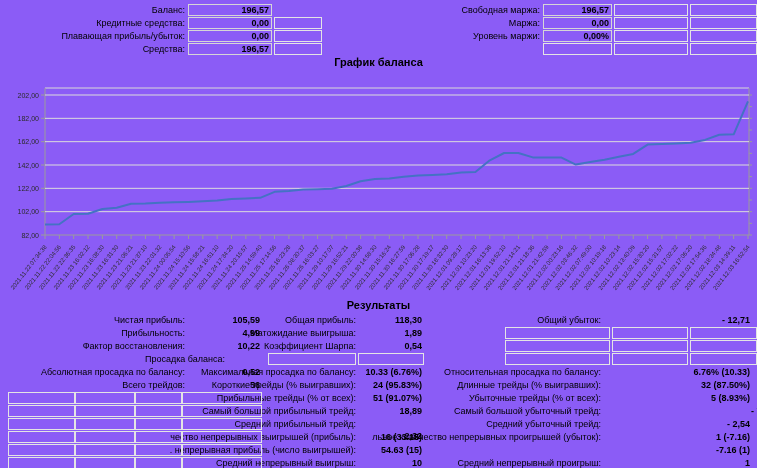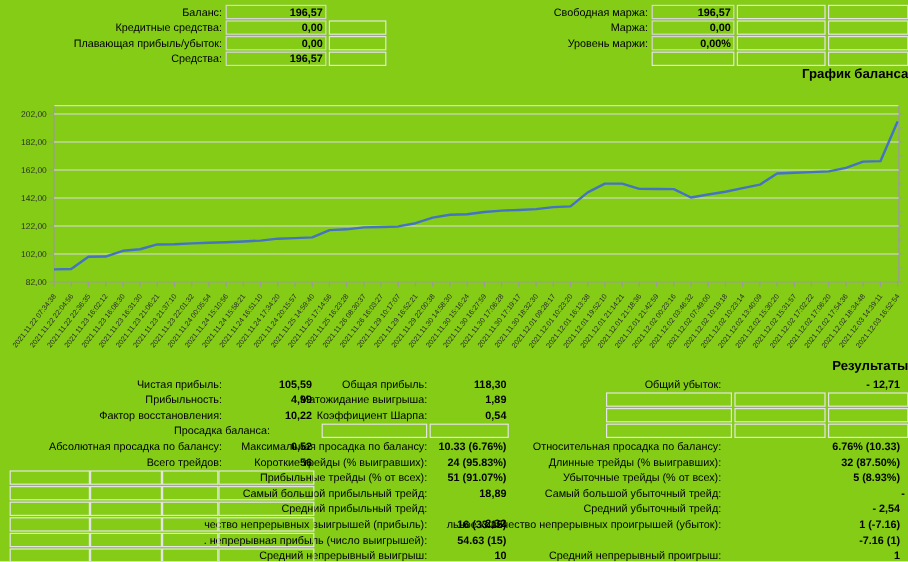--- a/index.html
+++ b/index.html
@@ -1,24 +1,24 @@
 <!DOCTYPE html>
 <html><head>
 <meta charset="utf-8">
 <style>
   html,body{margin:0;padding:0;background:#fff;}
-  .page{position:relative;width:757px;height:468px;background:#84cc16;overflow:hidden;
+  .page{position:relative;width:757px;height:468px;background:#8b5cf6;overflow:hidden;
         font-family:"Liberation Sans",sans-serif;font-size:9px;color:#000;}
   .abs{position:absolute;}
   .lbl{display:flex;justify-content:flex-end;align-items:center;height:12px;white-space:nowrap;overflow:visible;}
   .val{display:flex;justify-content:flex-end;align-items:center;height:12px;white-space:nowrap;
        font-weight:bold;padding-right:2px;box-sizing:border-box;}
   .cellb{border:1px solid #d6d6d6;}
   .ecell{border:1px solid #e4e4e4;height:12px;box-sizing:border-box;}
-  .sect-title{position:absolute;left:0;right:0;text-align:right;font-weight:bold;font-size:11px;}
+  .sect-title{position:absolute;left:0;right:0;text-align:center;font-weight:bold;font-size:11px;}
   svg text{font-family:"Liberation Sans",sans-serif;}
 </style>
 </head>
 <body>
 
 <div class="page">
   <div id="summary" class="abs" style="left:0;top:0;width:757px;height:58px;">
       <div class="lbl abs" style="left: 0px; top: 4px; width: 185px;">Баланс:</div>
       <div class="val abs cellb" style="left: 188px; top: 4px; width: 84px;">196,57</div>
       <div class="lbl abs" style="left: 0px; top: 17px; width: 185px;">Кредитные средства:</div>

